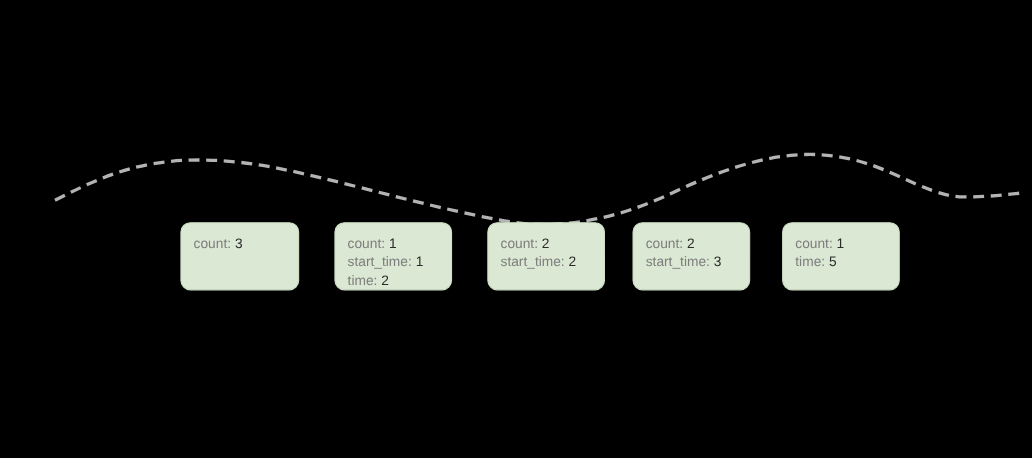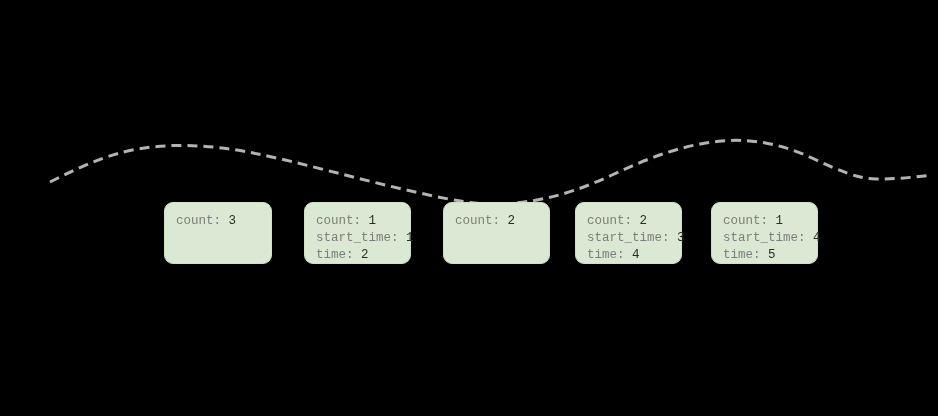--- a/index.html
+++ b/index.html
@@ -42,43 +42,42 @@
   .field-key {
     color: #7d7d7d;
   }
   .field-val {
     color: #2b2b2b;
   }
 </style>
 </head>
 <body>
 
-<div id="canvas" style="width: 938px; height: 416px; background: rgb(0, 0, 0); font-family: Liberation Mono, monospace;">
+<div id="canvas" style="width: 938px; height: 416px; background: rgb(0, 0, 0);">
 
   <svg id="trend-curve" viewBox="0 0 938 416" preserveAspectRatio="none">
     <path id="curve-path" fill="none" stroke-linecap="butt" d="M 50 182 C 78 168 104 155 138 149 C 172 143 210 145 248 152 C 300 162 360 180 420 193 C 455 201 480 205 502 204 C 545 202 580 190 612 175 C 650 157 686 144 722 141 C 756 138 786 146 812 158 C 838 170 858 179 876 179 C 898 179 916 177 932 175" stroke="#b3b3b3" stroke-width="3" stroke-dasharray="10 6"></path>
   </svg>
 
   <div id="boxes-layer">
       <div class="window-box" style="left: 164px; top: 202px; width: 108px; height: 62px;">
         <div class="field-row"><span class="field-key">count:</span> <span class="field-val">3</span></div>
       </div>
       <div class="window-box" style="left: 304px; top: 202px; width: 107px; height: 62px;">
         <div class="field-row"><span class="field-key">count:</span> <span class="field-val">1</span></div>
         <div class="field-row"><span class="field-key">start_time:</span> <span class="field-val">1</span></div>
         <div class="field-row"><span class="field-key">time:</span> <span class="field-val">2</span></div>
       </div>
       <div class="window-box" style="left: 443px; top: 202px; width: 107px; height: 62px;">
         <div class="field-row"><span class="field-key">count:</span> <span class="field-val">2</span></div>
+        <div class="field-row"><span class="field-key">start_time:</span> <span class="field-val">2</span></div>
       </div>
       <div class="window-box" style="left: 575px; top: 202px; width: 107px; height: 62px;">
         <div class="field-row"><span class="field-key">count:</span> <span class="field-val">2</span></div>
         <div class="field-row"><span class="field-key">start_time:</span> <span class="field-val">3</span></div>
-        <div class="field-row"><span class="field-key">time:</span> <span class="field-val">4</span></div>
       </div>
       <div class="window-box" style="left: 711px; top: 202px; width: 107px; height: 62px;">
         <div class="field-row"><span class="field-key">count:</span> <span class="field-val">1</span></div>
-        <div class="field-row"><span class="field-key">start_time:</span> <span class="field-val">4</span></div>
         <div class="field-row"><span class="field-key">time:</span> <span class="field-val">5</span></div>
       </div>
     </div>
 
 </div>
 
 </body></html>

